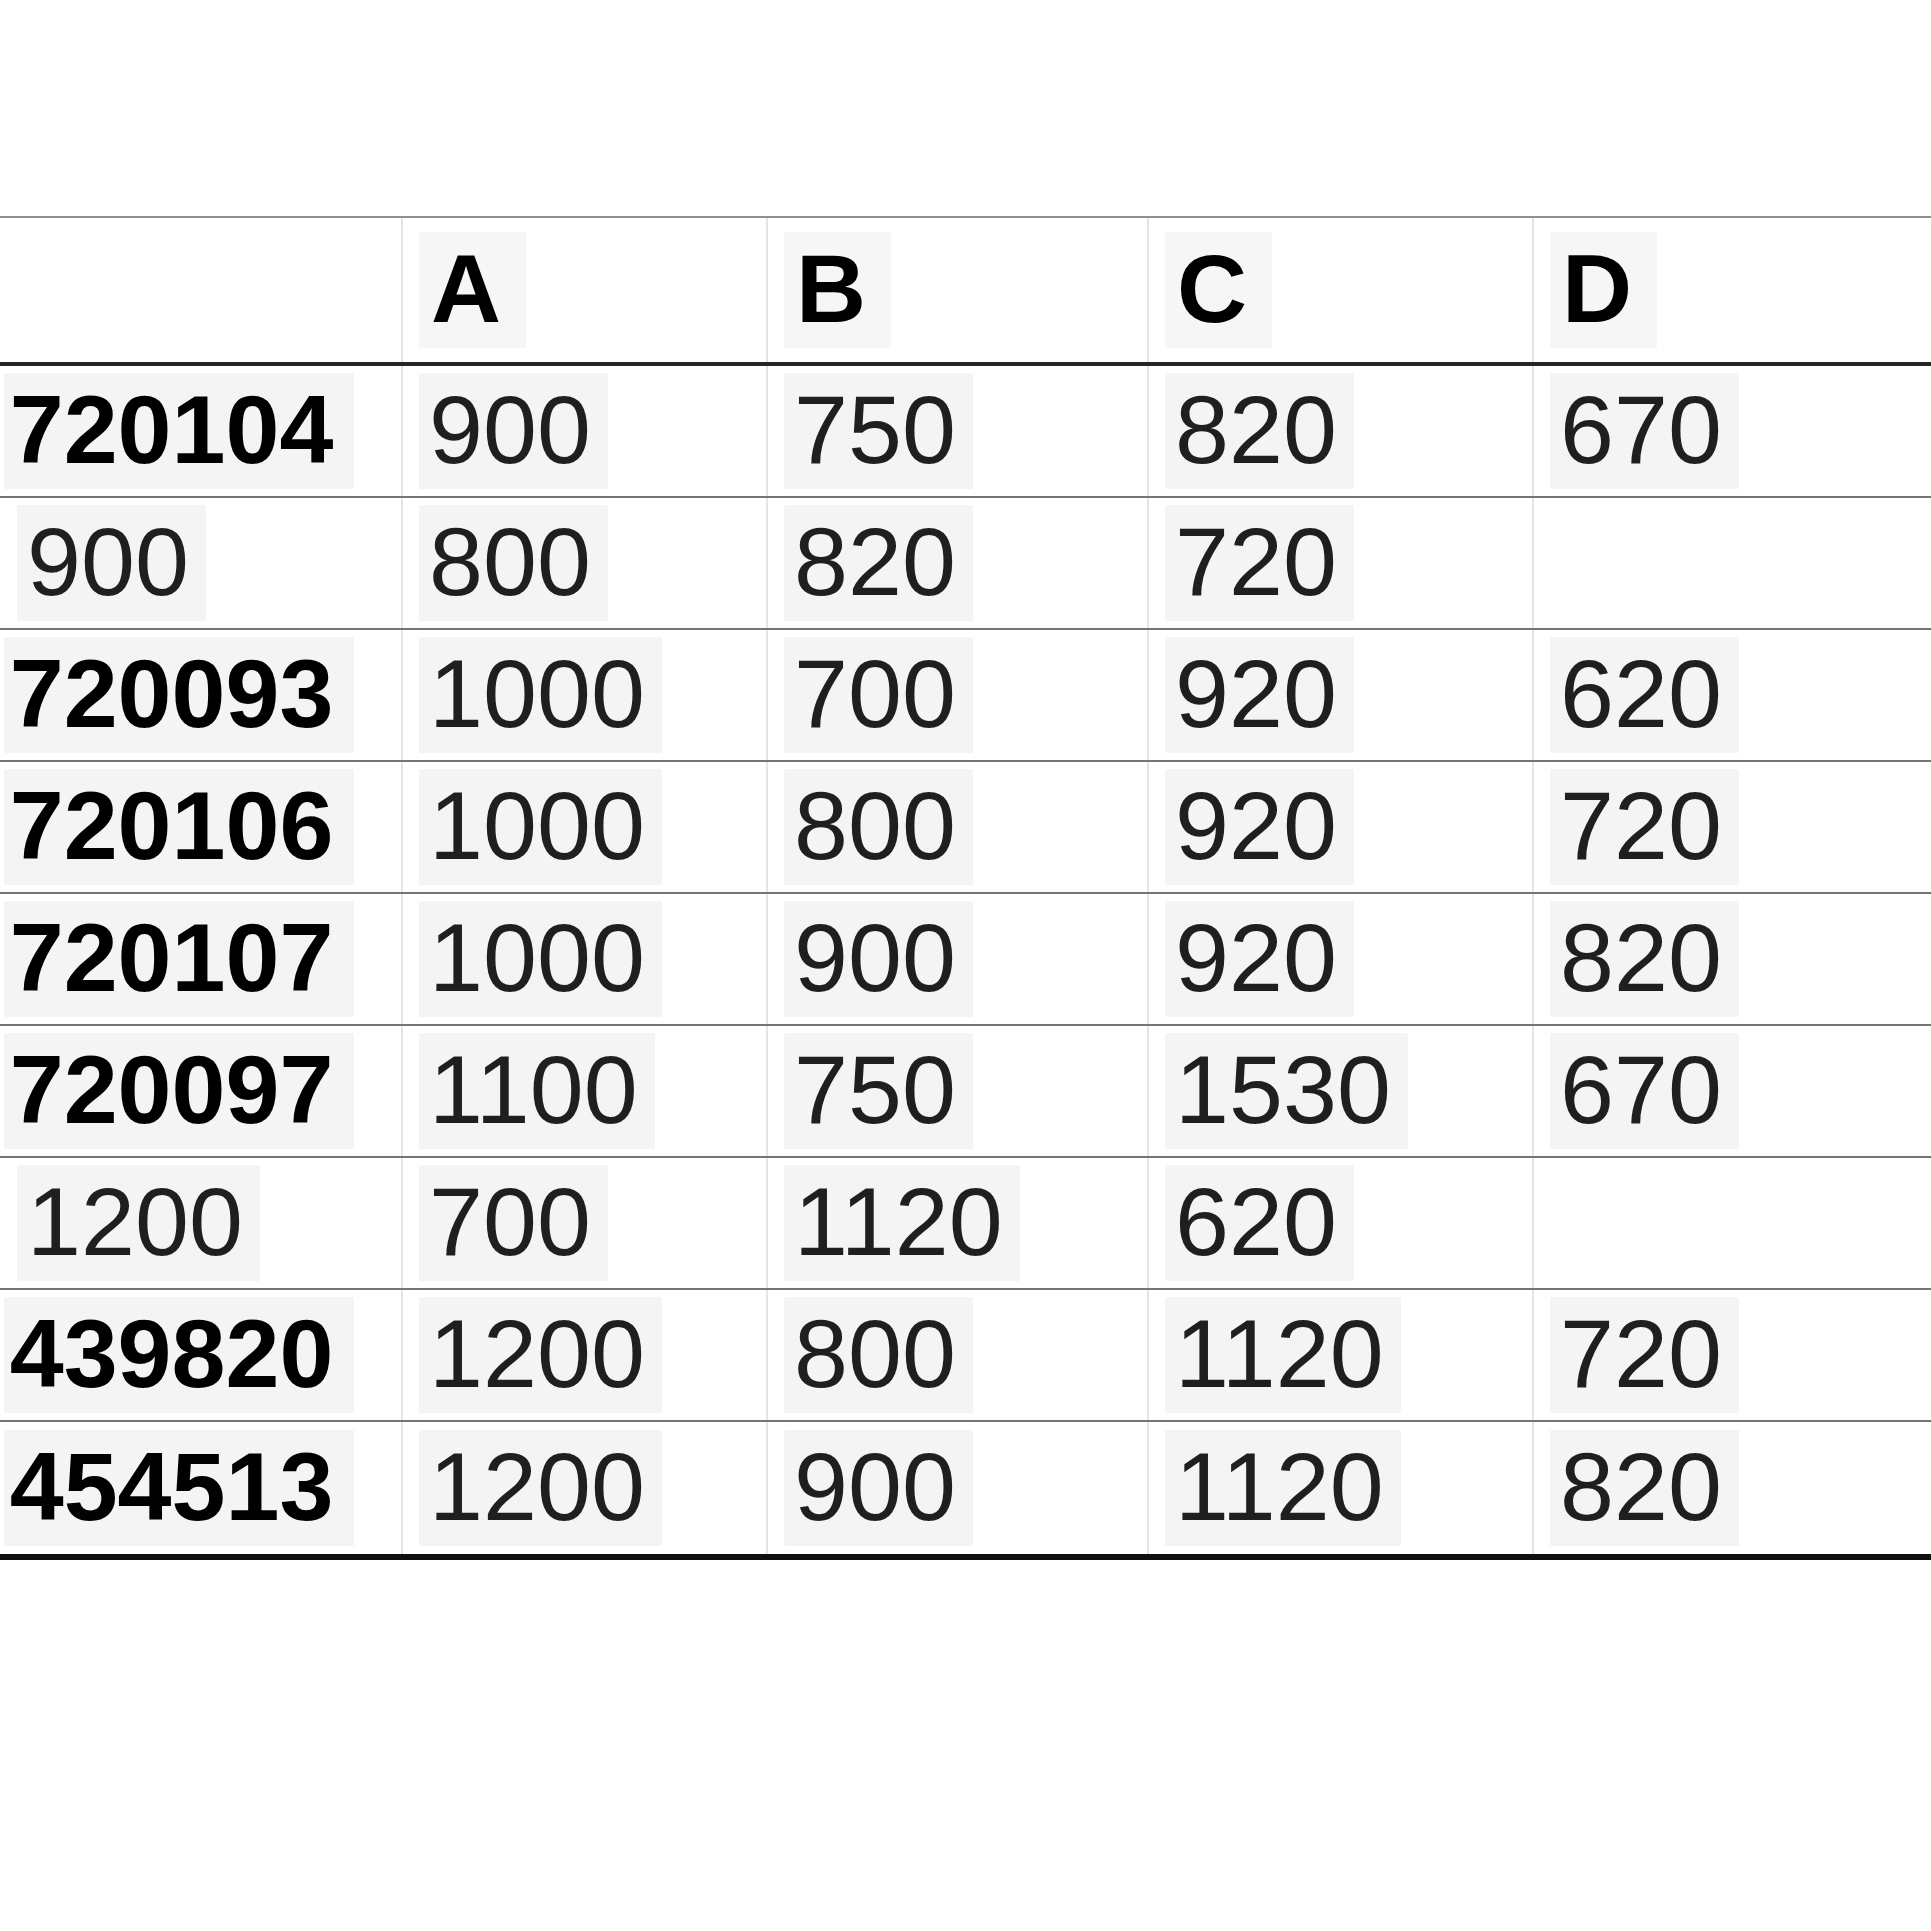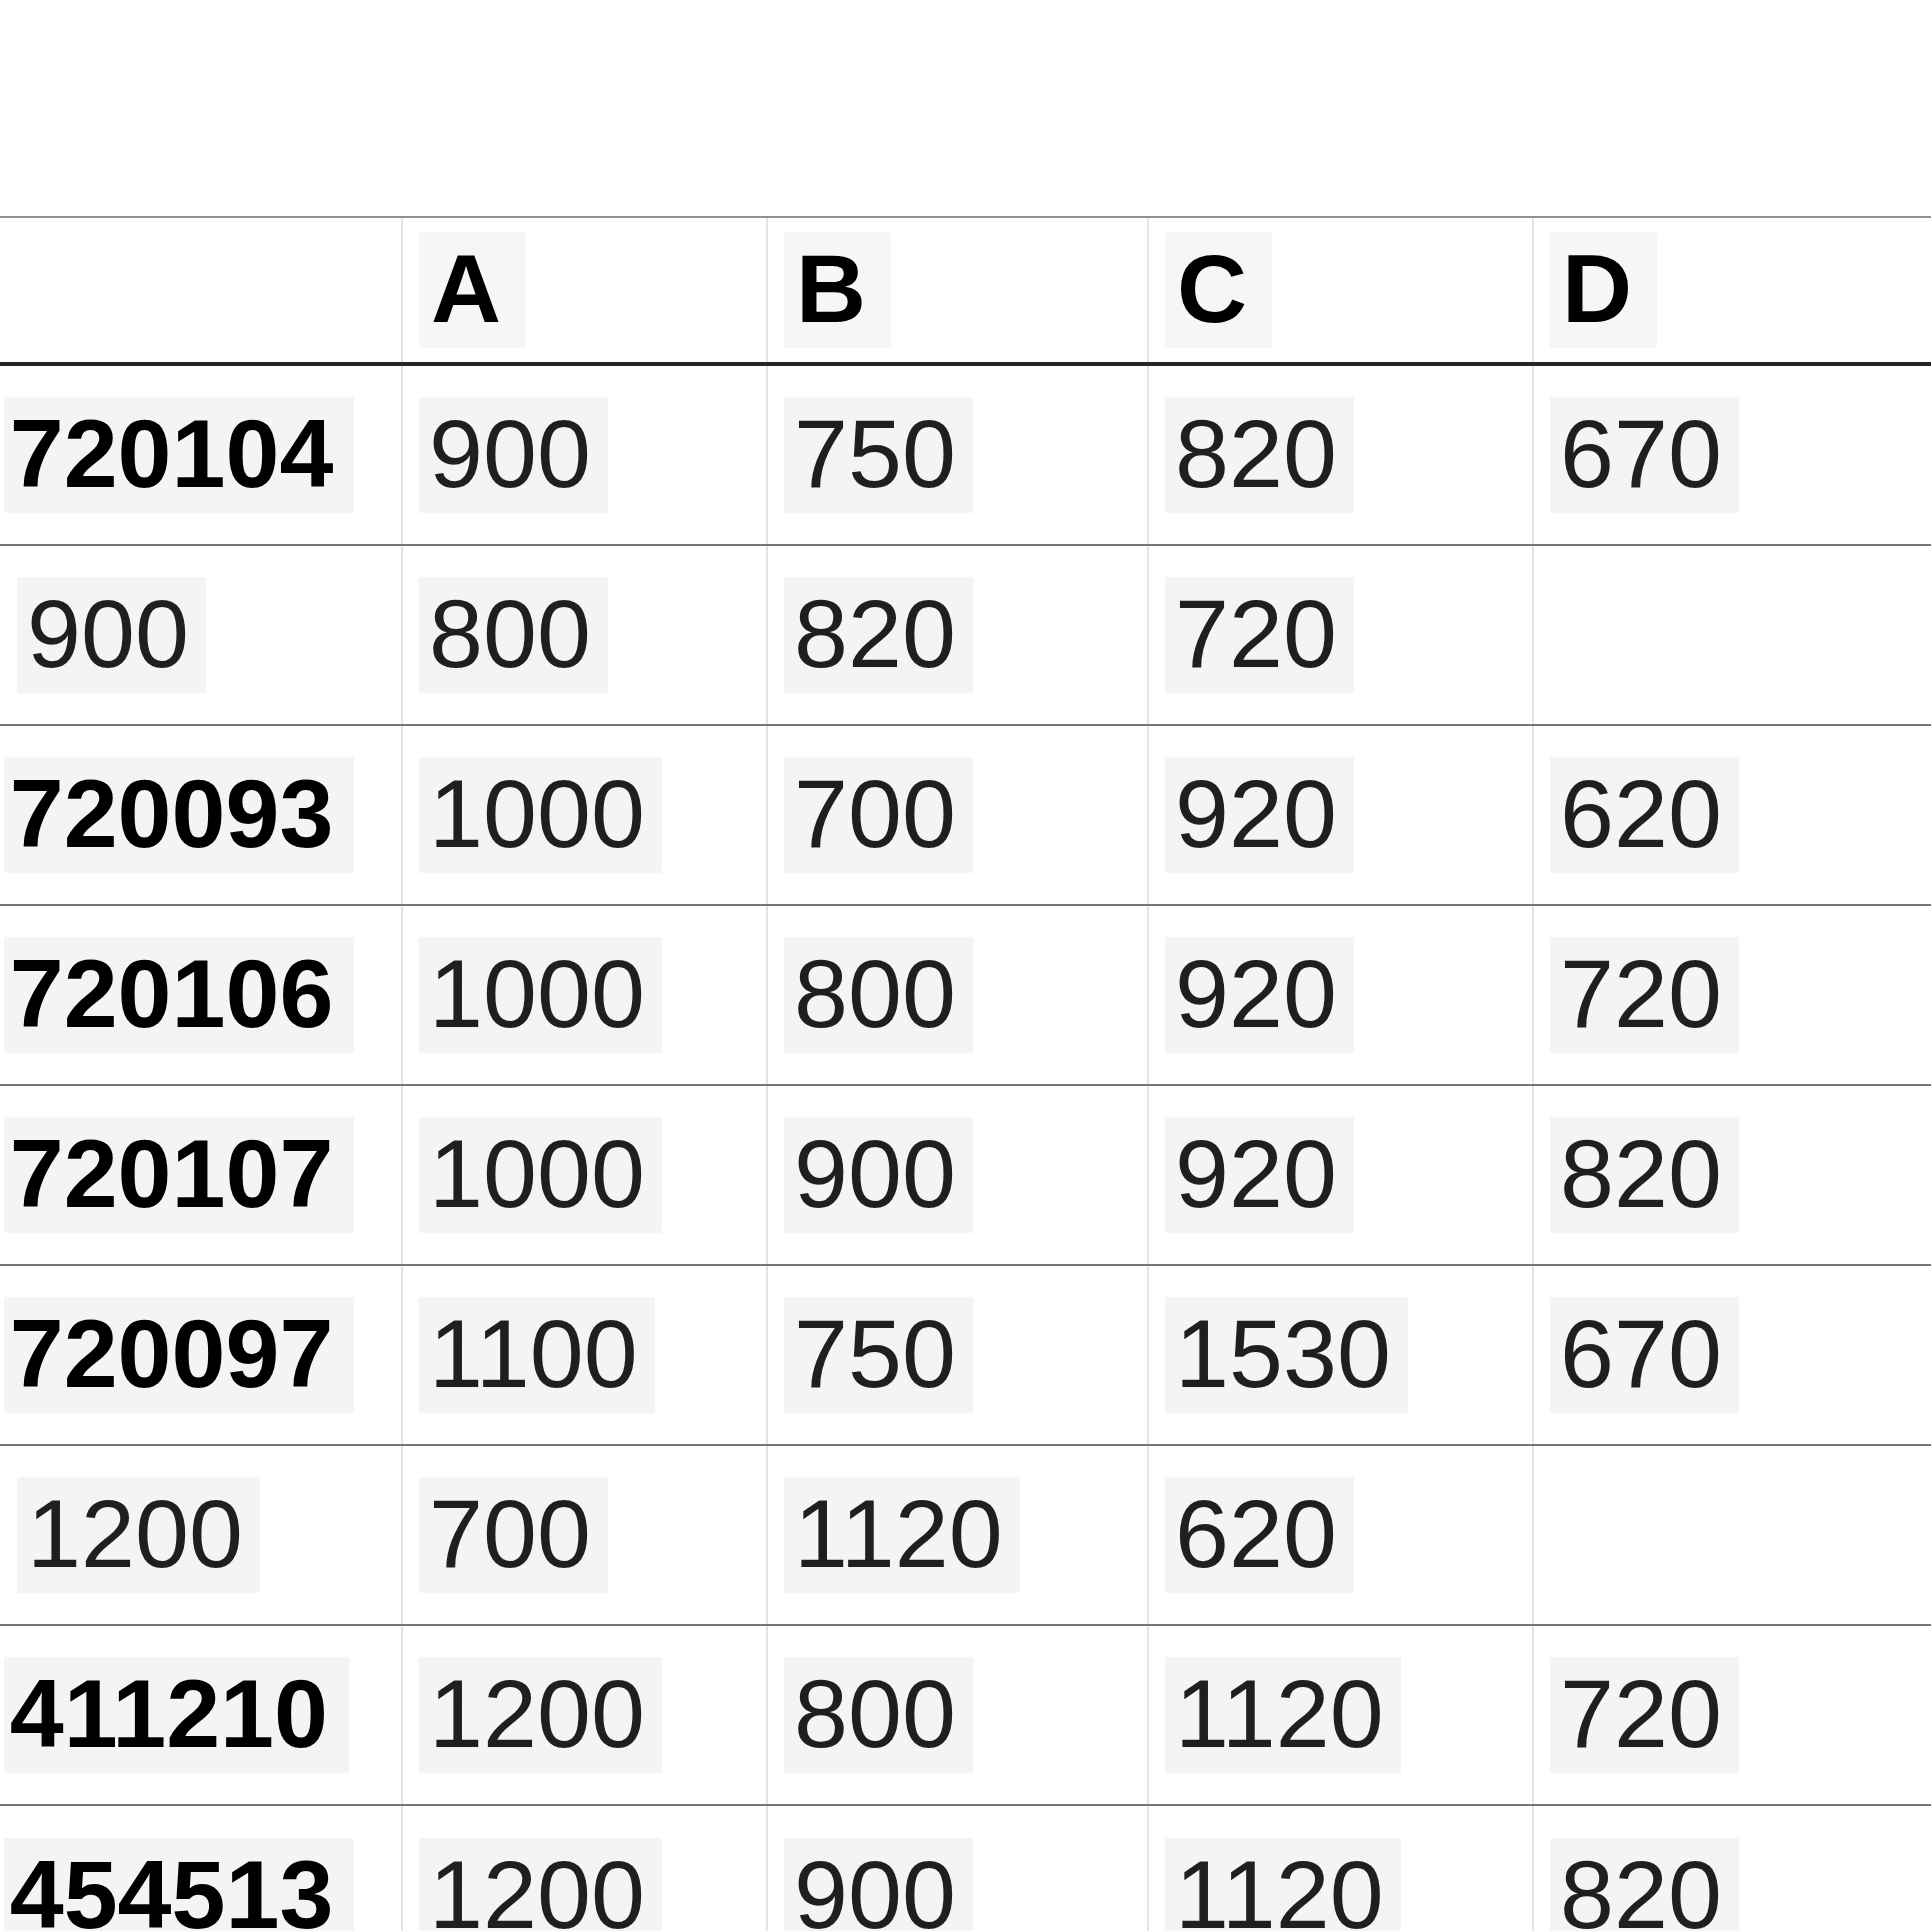--- a/index.html
+++ b/index.html
@@ -36,21 +36,21 @@
     bottom: 0;
     width: 1.9px;
     background: #e4e4e4;
   }
   .trow {
     position: relative;
     z-index: 1;
     display: grid;
     grid-template-columns: 402px 365px 381px 385px 398px;
     align-items: center;
-    height: 180px;
+    height: 132px;
     box-sizing: border-box;
     border-bottom: 2.9px solid #757575;
   }
   .trow.header-row {
     height: 148px;
     border-bottom: 4.8px solid #262626;
   }
   .trow:last-child {
     border-bottom: none;
   }
@@ -155,21 +155,21 @@
   </div>
 
   <div class="trow">
     <div class="cell"><span class="v">1200</span></div>
     <div class="cell"><span class="v">700</span></div>
     <div class="cell"><span class="v">1120</span></div>
     <div class="cell"><span class="v">620</span></div>
   </div>
 
   <div class="trow">
-    <div class="cell code-cell"><span class="v">411210</span></div>
+    <div class="cell code-cell"><span class="v">439820</span></div>
     <div class="cell"><span class="v">1200</span></div>
     <div class="cell"><span class="v">800</span></div>
     <div class="cell"><span class="v">1120</span></div>
     <div class="cell"><span class="v">720</span></div>
   </div>
 
   <div class="trow">
     <div class="cell code-cell"><span class="v">454513</span></div>
     <div class="cell"><span class="v">1200</span></div>
     <div class="cell"><span class="v">900</span></div>

